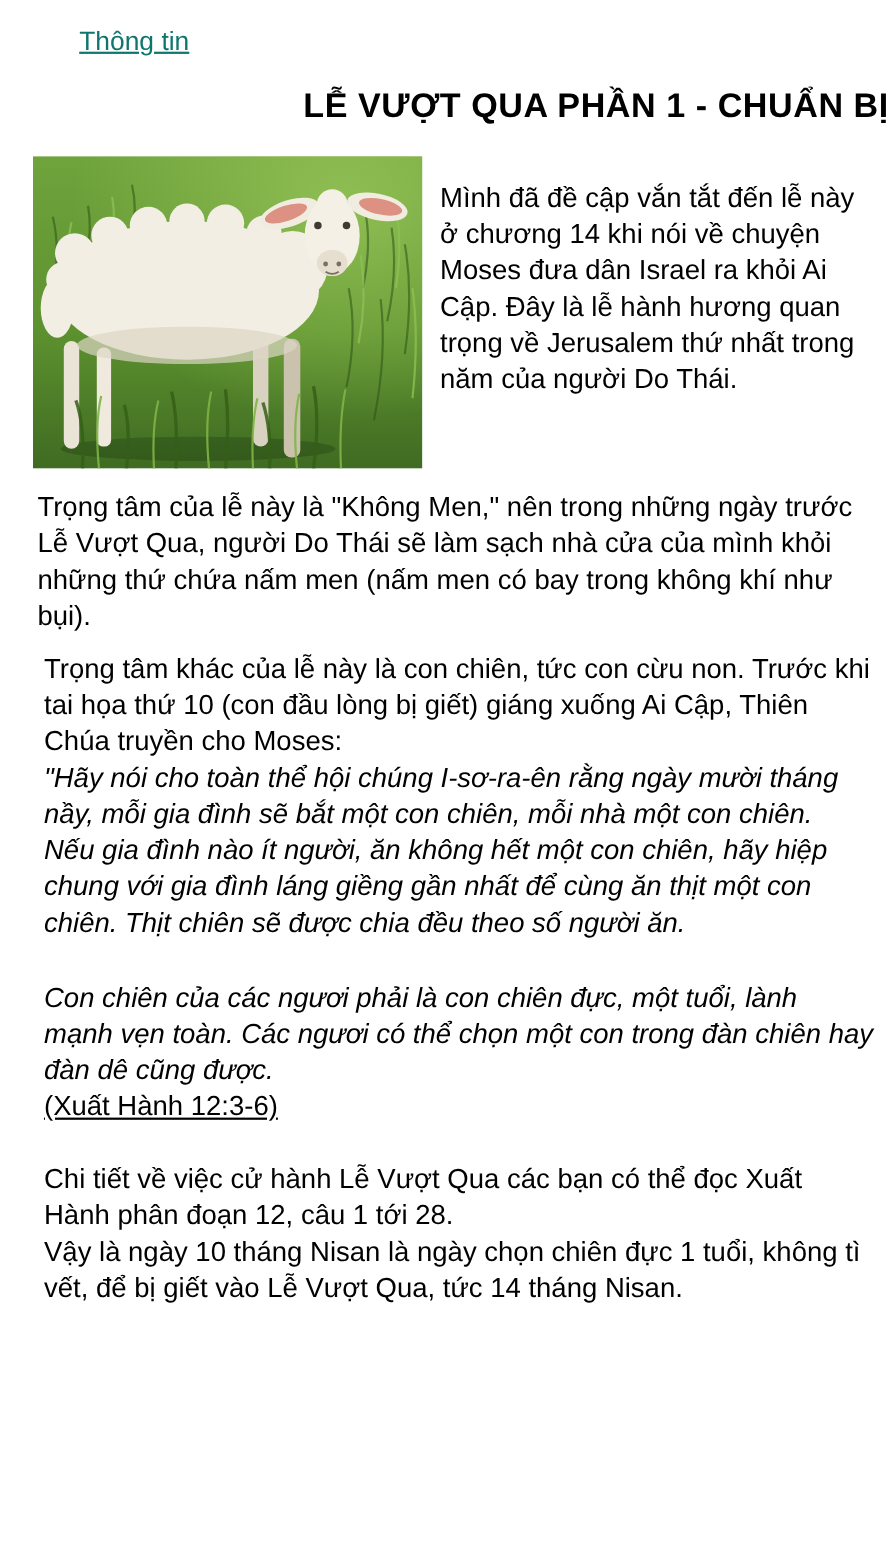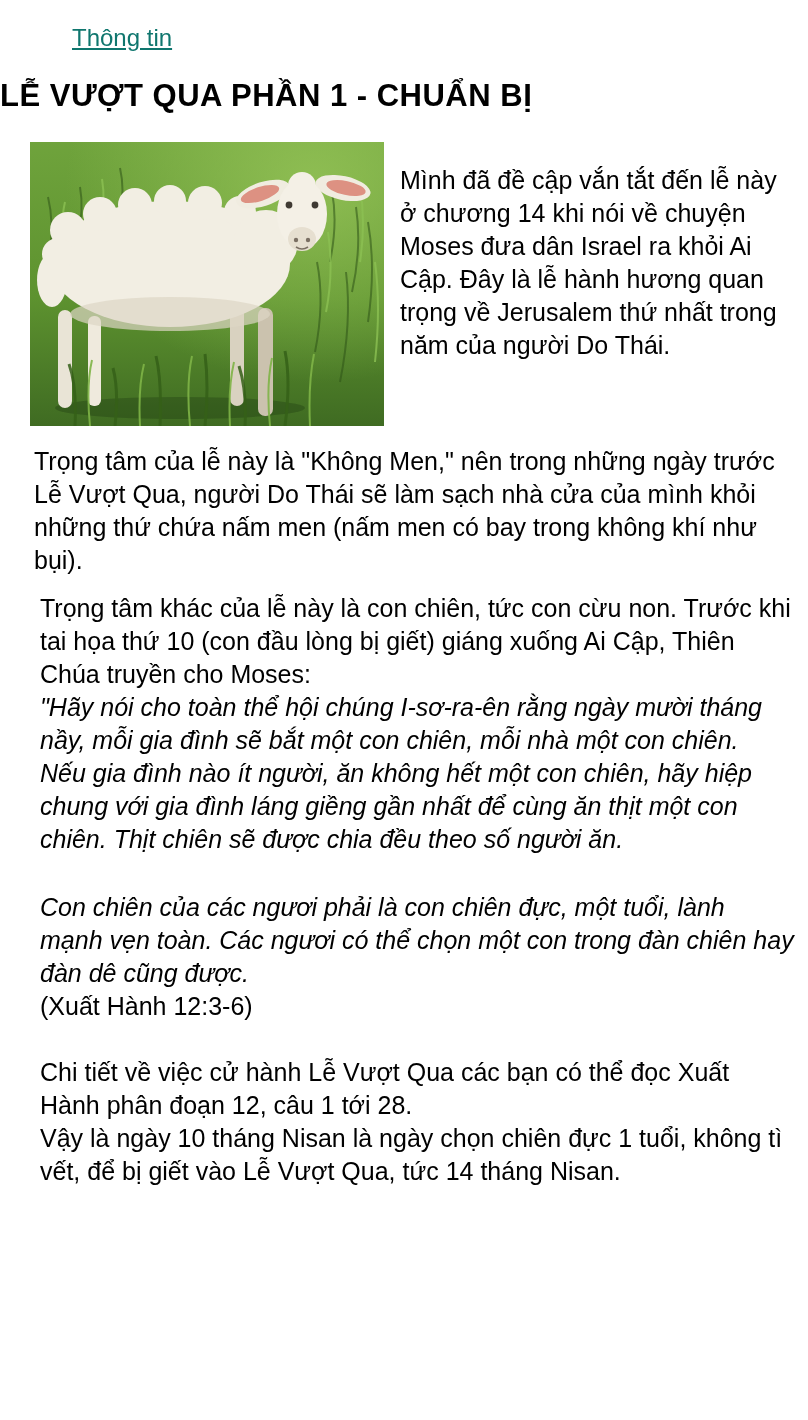--- a/index.html
+++ b/index.html
@@ -18,21 +18,21 @@
     display: inline-block;
     margin: 24px 0 0 72px;
     font-size: 24px;
     line-height: 28px;
     color: #0f766e;
     text-decoration: underline;
     cursor: pointer;
   }
   .page-title {
     margin: 26px 0 28px 0;
-    text-align: left;
+    text-align: right;
     font-size: 31px;
     line-height: 36px;
     font-weight: bold;
     letter-spacing: 0.5px;
   }
   .content {
     padding: 0 14px 0 34px;
     font-size: 25px;
     line-height: 33px;
   }
@@ -46,21 +46,21 @@
   .intro {
     margin: 0;
     padding-top: 22px;
   }
   .clear { clear: both; }
   p.para { margin: 0; }
   .p-yeast { margin-top: 19px !important; margin-bottom: 15px !important; }
   .indent { padding-left: 6px; }
   .quote { font-style: italic; }
   .gap-after { margin-bottom: 35px !important; }
-  .gap-after-sm { margin-bottom: 33px !important; }
+  .gap-after-sm { margin-bottom: 33px !important; text-decoration: underline; }
   .gap-after-md { margin-bottom: 31px !important; }
 </style>
 </head>
 <body>
 
 
 
 <a class="nav-link">Thông tin</a>
 
 <h1 class="page-title">LỄ VƯỢT QUA PHẦN 1 - CHUẨN BỊ</h1>

